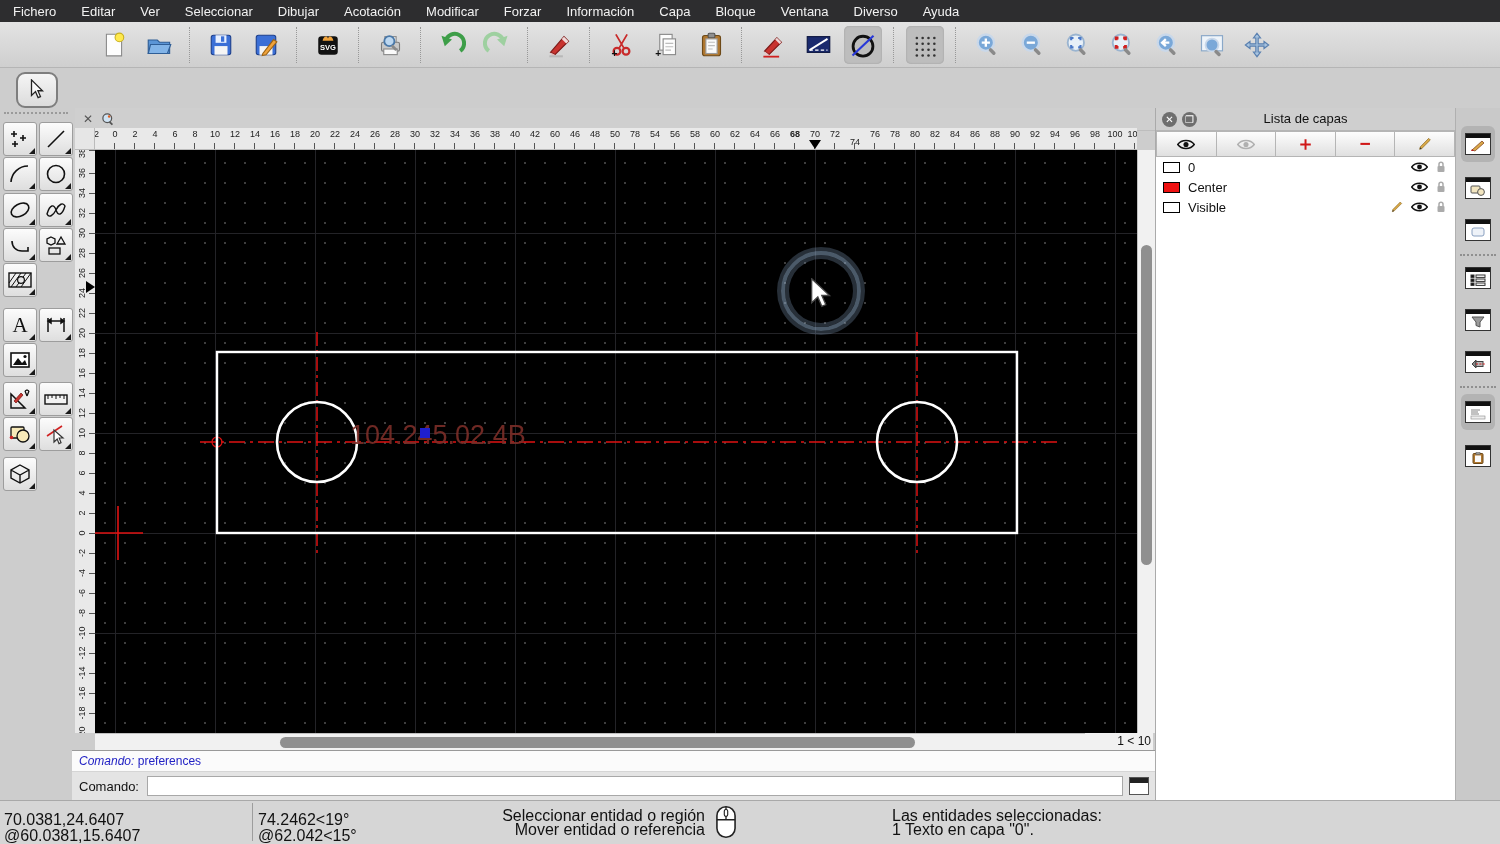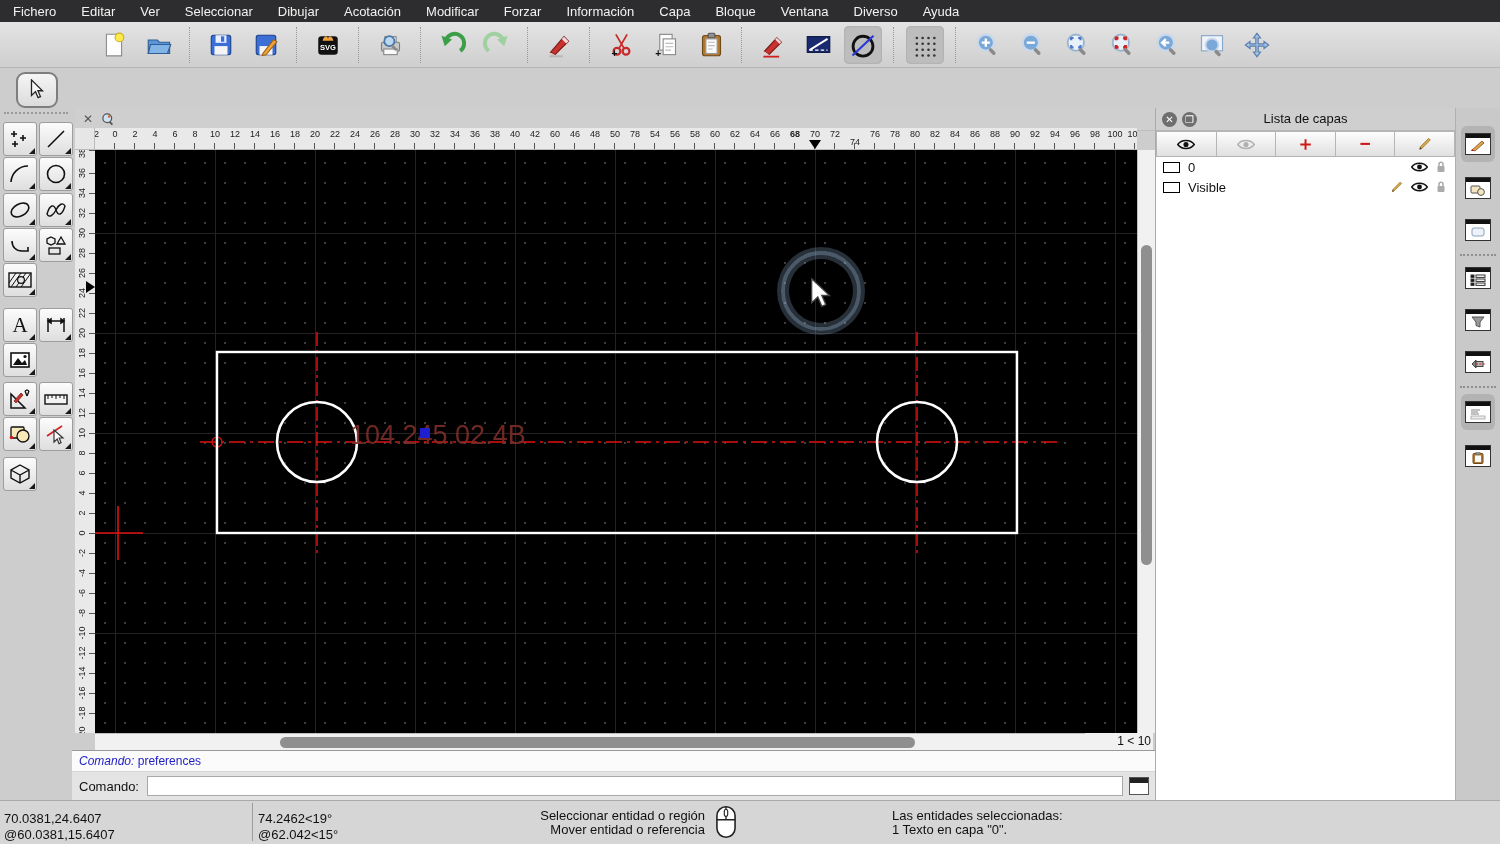--- a/index.html
+++ b/index.html
@@ -81,21 +81,21 @@
   .licons{position:absolute;right:8px;display:flex;gap:7px;align-items:center;}
   
   .dock{position:absolute;left:1455px;top:108px;width:45px;height:692px;background:#c9c9c9;border-left:1px solid #b0b0b0;box-sizing:border-box;}
   .dbtn{position:absolute;left:5px;width:34px;height:36px;display:flex;align-items:center;justify-content:center;}
   .dbtn.active{background:#b3b3b3;border-radius:6px;}
   .winic{width:26px;height:22px;background:#fff;border:1px solid #333;position:relative;box-sizing:border-box;}
   .winic::before{content:"";position:absolute;left:0;top:0;right:0;height:4px;background:#111;}
   .winic .inner{position:absolute;left:2px;top:6px;right:2px;bottom:2px;display:flex;align-items:center;justify-content:center;}
   .ddots{position:absolute;left:4px;width:36px;border-top:2px dotted #8f8f8f;}
   
-  .status{position:absolute;left:0;top:800px;width:1500px;height:44px;background:#d6d6d6;border-top:1px solid #a9a9a9;box-sizing:border-box;font-size:13px;color:#111;}
+  .status{position:absolute;left:0;top:800px;width:1500px;height:44px;background:#d6d6d6;border-top:1px solid #a9a9a9;box-sizing:border-box;font-size:16px;color:#111;}
   .st{position:absolute;white-space:nowrap;}
   .stdiv{position:absolute;left:252px;top:2px;height:38px;border-left:1px solid #9d9d9d;}
   .hint{position:absolute;left:460px;top:8px;width:245px;text-align:right;line-height:14px;}
   .selinfo{position:absolute;left:892px;top:8px;line-height:14px;}
   
   .palette{position:absolute;left:0;top:0;width:75px;height:844px;}
   .pbtn{position:absolute;width:34px;height:34px;background:linear-gradient(#fcfcfc,#dedede);
         border:1px solid #9d9d9d;border-radius:3px;display:flex;align-items:center;justify-content:center;box-sizing:border-box;}
   .pbtn .fo{position:absolute;right:1px;bottom:1px;width:0;height:0;border-left:6px solid transparent;border-bottom:6px solid #1a1a1a;}
   .phandle{position:absolute;left:4px;top:112px;width:64px;border-top:2px dotted #9a9a9a;}
@@ -629,20 +629,38 @@
             </span>
             <span>
               <svg width="12" height="14" viewBox="0 0 24 28">
                 <rect x="5" y="12" width="14" height="12" rx="2" fill="#ababab"></rect>
                 <path d="M8 12 V8.5 a4 4 0 0 1 8 0 V12" fill="none" stroke="#ababab" stroke-width="3"></path>
               </svg>
             </span>
           </span>
         </div>
         <div class="lrow">
+          <span class="lsw" style="background:#ee1111"></span>
+          <span class="lname">Center</span>
+          <span class="licons">
+            <span>
+              <svg width="17" height="12" viewBox="0 0 24 16">
+                <path d="M1 8 C6 1 18 1 23 8 C18 15 6 15 1 8 Z" fill="none" stroke="#111" stroke-width="2"></path>
+                <circle cx="12" cy="8" r="3.4" fill="#111"></circle>
+              </svg>
+            </span>
+            <span>
+              <svg width="12" height="14" viewBox="0 0 24 28">
+                <rect x="5" y="12" width="14" height="12" rx="2" fill="#ababab"></rect>
+                <path d="M8 12 V8.5 a4 4 0 0 1 8 0 V12" fill="none" stroke="#ababab" stroke-width="3"></path>
+              </svg>
+            </span>
+          </span>
+        </div>
+        <div class="lrow">
           <span class="lsw" style="background:#ffffff"></span>
           <span class="lname">Visible</span>
           <span class="licons">
             <span>
               <svg width="14" height="14" viewBox="0 0 24 24">
                 <path d="M4 20 L7 19 L20 6 L17.5 3.5 L4.8 16.4 Z" fill="#d8a848" stroke="#8a6820" stroke-width="1"></path>
                 <path d="M4 20 L7 19 L5 17 Z" fill="#333"></path>
               </svg>
             </span>
             <span>

